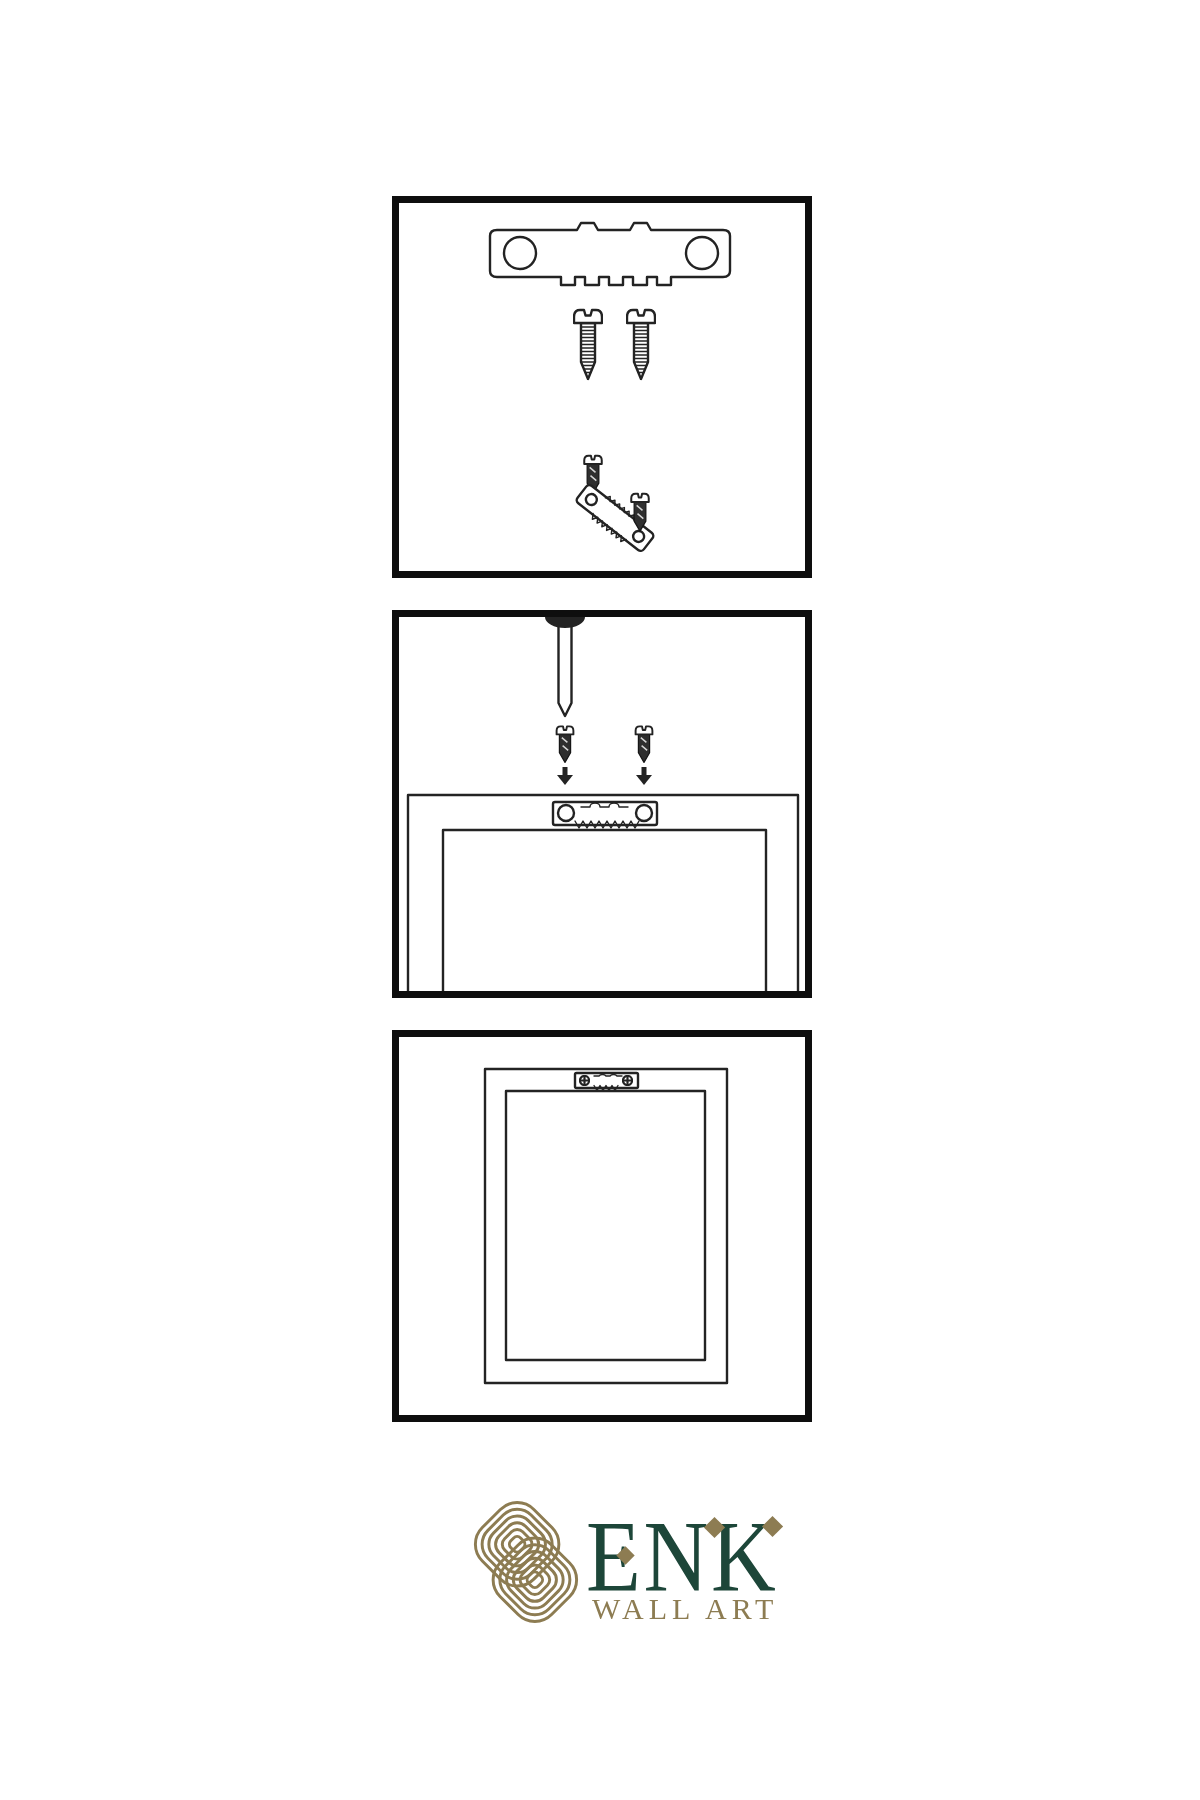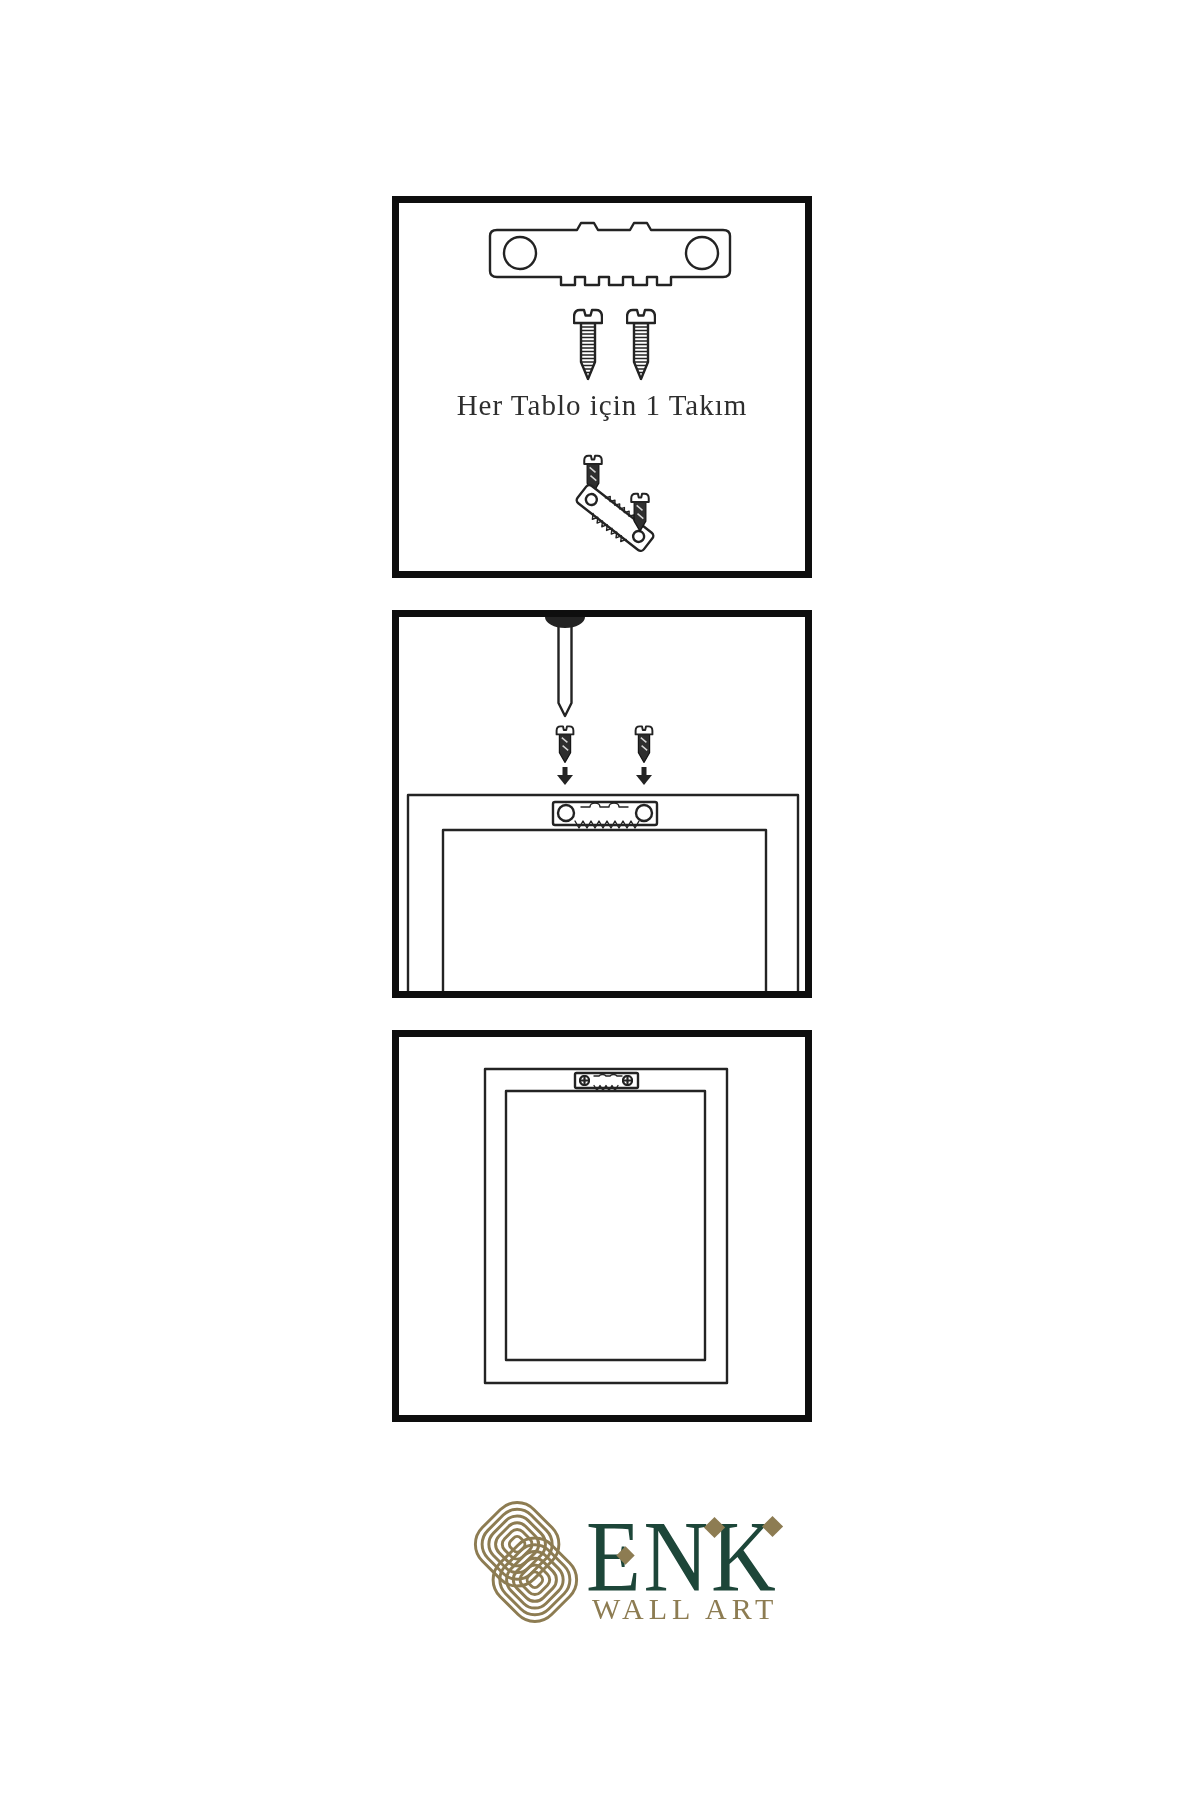--- a/index.html
+++ b/index.html
@@ -116,21 +116,20 @@
         <g transform="translate(174,304) rotate(38 42 11)">
           <rect class="ink-shape" x="0" y="0" width="84" height="22" rx="4" stroke-width="2"></rect>
           <path class="ink-line thin" d="M22,1 l3,-4 3,4 3,-4 3,4 3,-4 3,4 3,-4 3,4 3,-4 3,4 3,-4 3,4 3,-4 3,4" stroke-width="1.2"></path>
           <path class="ink-line thin" d="M22,21 l3,5 3,-5 3,5 3,-5 3,5 3,-5 3,5 3,-5 3,5 3,-5 3,5 3,-5 3,5 3,-5" stroke-width="1.2"></path>
           <circle class="ink-shape" cx="12" cy="11" r="5.5" stroke-width="2"></circle>
           <circle class="ink-shape" cx="72" cy="11" r="5.5" stroke-width="2"></circle>
         </g>
         <use href="#screw-dark" x="231" y="288" width="20" height="42"></use>
       </g>
     </svg>
-    <div class="caption">Her Tablo için 1 Takım</div>
   </section>
 
   <section class="panel panel-2">
     <svg class="panel-art" width="406" height="374" viewBox="0 0 406 374">
       <g>
         <path class="ink-shape" d="M159.5,3 H172.5 V86 L166,99 L159.5,86 Z" stroke-width="2"></path>
         <path class="ink-fill" d="M146,0 a20,11 0 0 0 40,0 Z"></path>
       </g>
       <use href="#screw-dark" x="154" y="107" width="24" height="40"></use>
       <use href="#screw-dark" x="233" y="107" width="24" height="40"></use>

